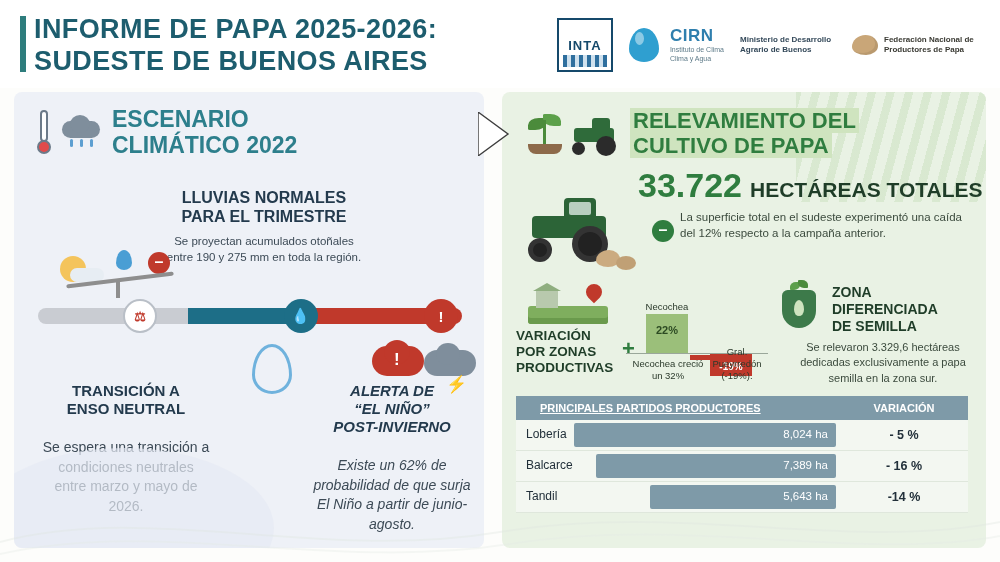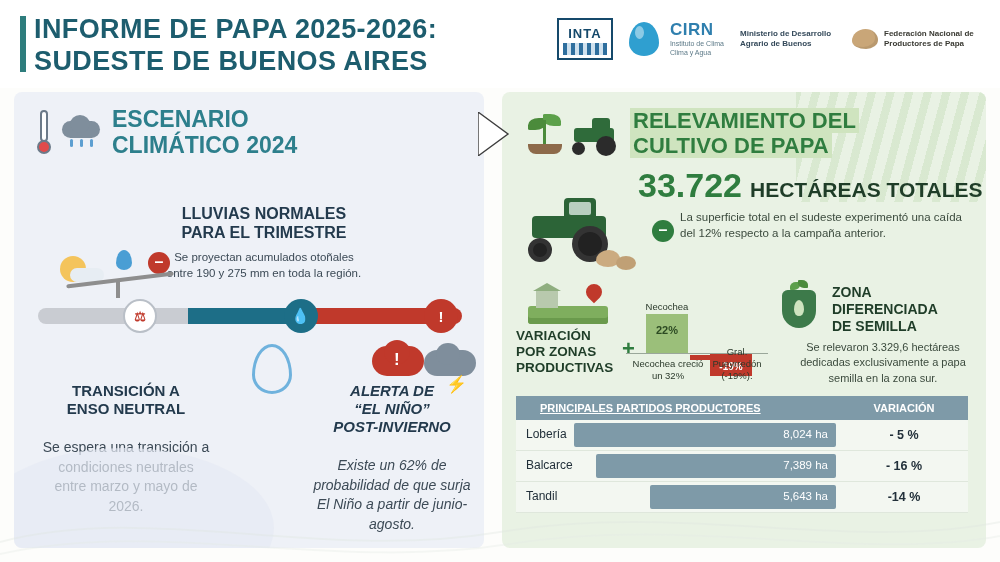--- a/index.html
+++ b/index.html
@@ -11,21 +11,21 @@
   }
   .page { position: relative; width: 1000px; height: 562px; background: #fdfdfb; }
 
   
   .header { position: absolute; left: 0; top: 0; width: 1000px; height: 88px; background: #ffffff; }
   .title-block { position: absolute; left: 34px; top: 14px; }
   .title-line { color: #1d5d6e; font-size: 27px; font-weight: bold; letter-spacing: .4px; line-height: 1.18; }
   .title-accent { position: absolute; left: 20px; top: 16px; width: 6px; height: 56px; background: #2e7d7d; }
 
   .logos { position: absolute; right: 18px; top: 18px; display: flex; align-items: center; gap: 16px; }
-  .logo-inta { border: 2px solid #15496b; padding: 6px 4px 3px; width: 56px; text-align: center; }
+  .logo-inta { border: 2px solid #15496b; padding: 18px 4px 3px; width: 56px; text-align: center; }
   .logo-inta .inta-word { color: #15496b; font-size: 13px; font-weight: bold; letter-spacing: 1px; }
   .logo-inta .inta-bars { height: 12px; margin-top: 2px; background:
      repeating-linear-gradient(to right,#2f6f9e 0,#2f6f9e 4px,#cfe1ee 4px,#cfe1ee 8px); }
   .logo-cirn { display: flex; align-items: center; gap: 11px; }
   .drop { width: 30px; height: 34px; background: #2f9fd0; border-radius: 50% 50% 50% 50% / 62% 62% 38% 38%;
           transform: rotate(0deg); position: relative; }
   .drop:after { content: ""; position: absolute; left: 6px; top: 4px; width: 9px; height: 13px;
                 background: rgba(255,255,255,.45); border-radius: 50%; }
   .cirn-txt .cirn-name { color: #2f7fae; font-size: 17px; font-weight: bold; letter-spacing: .5px; }
   .cirn-txt .cirn-sub { color: #5d7a88; font-size: 7px; line-height: 1.25; }
@@ -53,21 +53,21 @@
   .ico-thermo { width: 16px; height: 44px; position: relative; }
   .ico-thermo .tube { position: absolute; left: 4px; top: 0; width: 8px; height: 32px; border: 2px solid #6c7a89;
                       border-radius: 5px; background: #fff; }
   .ico-thermo .bulb { position: absolute; left: 1px; bottom: 0; width: 14px; height: 14px; border: 2px solid #6c7a89;
                       border-radius: 50%; background: #e14b4b; }
   .ico-cloud { position: relative; width: 40px; height: 34px; }
   .ico-cloud .c { position: absolute; left: 0; top: 6px; width: 38px; height: 17px; background: #7f8e9c; border-radius: 12px; }
   .ico-cloud .c2 { position: absolute; left: 8px; top: 0; width: 20px; height: 18px; background: #7f8e9c; border-radius: 50%; }
   .ico-cloud .r { position: absolute; width: 3px; height: 8px; background: #5d9fd1; border-radius: 2px; top: 24px; }
 
-  .mid-block { position: absolute; left: 150px; top: 112px; width: 200px; text-align: center; }
+  .mid-block { position: absolute; left: 150px; top: 96px; width: 200px; text-align: center; }
   .mid-title { color: #233a4d; font-size: 16px; font-weight: bold; line-height: 1.2; }
   .mid-text { color: #3c4a56; font-size: 11.5px; line-height: 1.35; margin-top: 8px; }
 
   .timeline { position: absolute; left: 24px; top: 216px; width: 424px; height: 16px; }
   .tl-seg { position: absolute; top: 0; height: 16px; }
   .tl-s1 { left: 0; width: 150px; background: #c9ccd2; border-radius: 8px 0 0 8px; }
   .tl-s2 { left: 150px; width: 128px; background: #1d6e87; }
   .tl-s3 { left: 278px; width: 146px; background: #c0392b; border-radius: 0 8px 8px 0; }
   .tl-node { position: absolute; width: 34px; height: 34px; border-radius: 50%; top: -9px;
              display: flex; align-items: center; justify-content: center; color: #fff; font-size: 15px; font-weight: bold; }
@@ -229,21 +229,21 @@
       </div>
       <div class="ico-cloud">
         <div class="c"></div>
           <div class="c2"></div>
         <div class="r" style="left:8px"></div>
           <div class="r" style="left:18px"></div>
           <div class="r" style="left:28px"></div>
       </div>
       <div>
         <div class="l-head-title">ESCENARIO</div>
-        <div class="l-head-title">CLIMÁTICO 2024</div>
+        <div class="l-head-title">CLIMÁTICO 2022</div>
       </div>
     </div>
 
     <div class="mid-block">
       <div class="mid-title">LLUVIAS NORMALES</div>
       <div class="mid-title">PARA EL TRIMESTRE</div>
       <div class="mid-text">Se proyectan acumulados otoñales entre 190 y 275 mm en toda la región.</div>
     </div>
 
     <div class="scale-ico">

